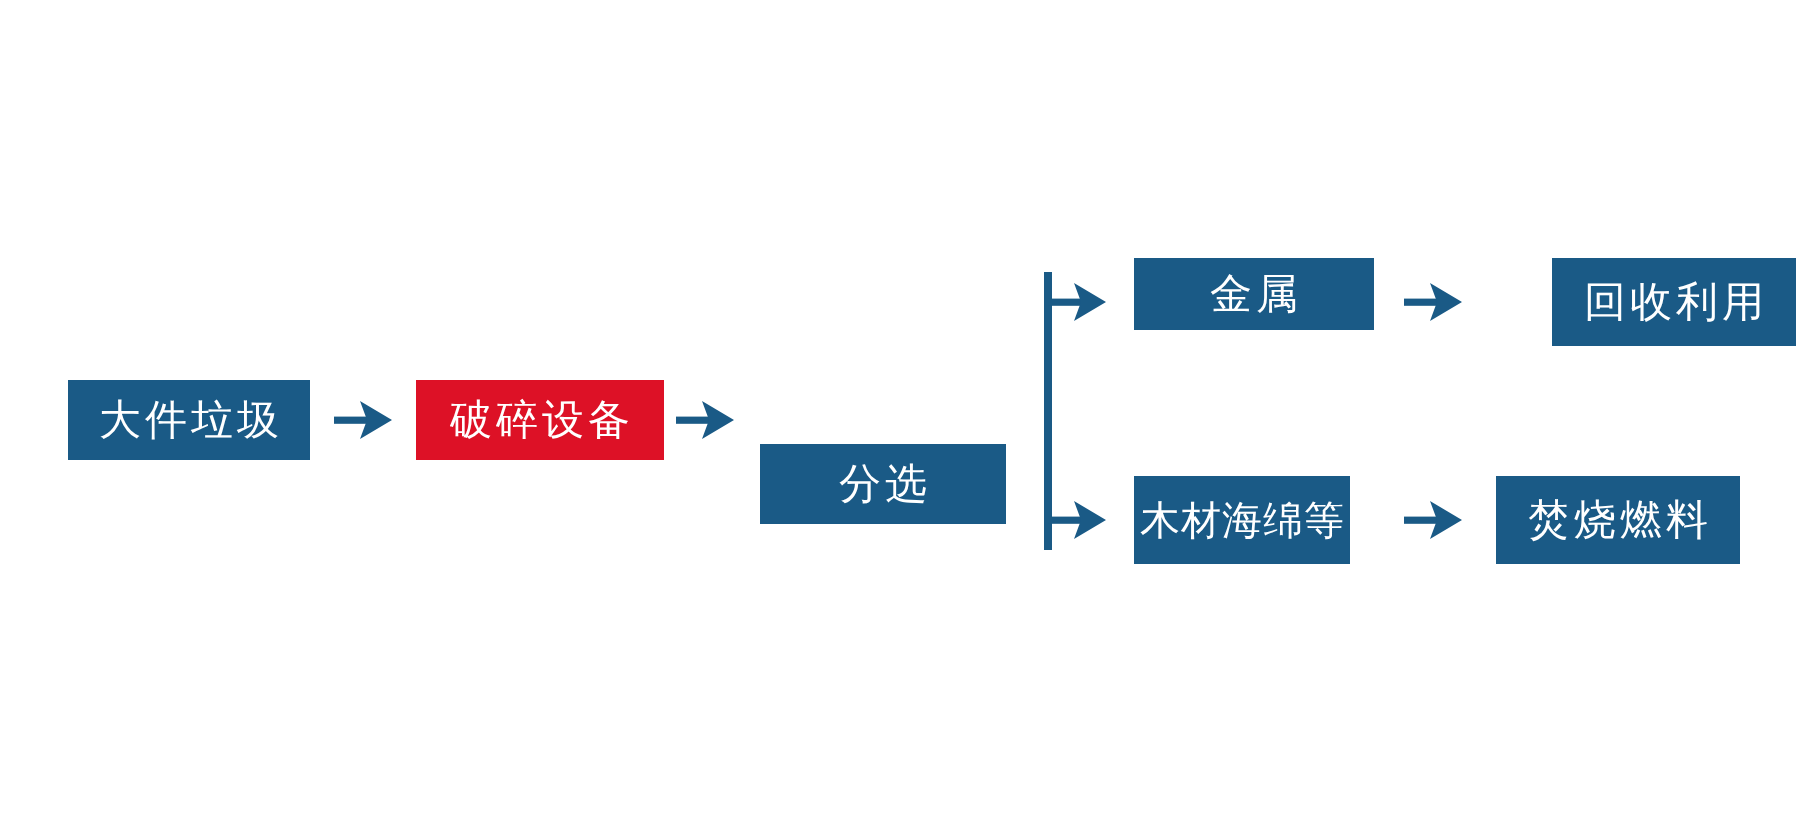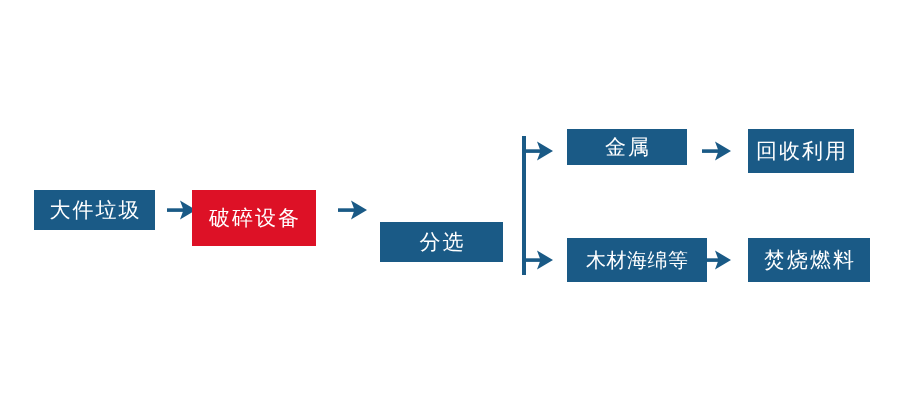--- a/index.html
+++ b/index.html
@@ -57,21 +57,21 @@
     <span>大件垃圾</span>
   </div>
 
   <div class="arrow" style="left:167px;top:199px;">
     <svg width="30" height="22" viewBox="0 0 30 22">
       <rect x="0" y="9.3" width="17" height="3.6" fill="currentColor"></rect>
       <polygon points="13,1.5 29,11 13,20.5 16.5,11" fill="currentColor"></polygon>
     </svg>
   </div>
 
-  <div class="node red" style="left:192px;top:190px;width:124px;height:56px;">
+  <div class="node red" style="left:208px;top:190px;width:124px;height:40px;">
     <span>破碎设备</span>
   </div>
 
   <div class="arrow" style="left:338px;top:199px;">
     <svg width="30" height="22" viewBox="0 0 30 22">
       <rect x="0" y="9.3" width="17" height="3.6" fill="currentColor"></rect>
       <polygon points="13,1.5 29,11 13,20.5 16.5,11" fill="currentColor"></polygon>
     </svg>
   </div>
 
@@ -92,32 +92,32 @@
     <span>金属</span>
   </div>
 
   <div class="arrow" style="left:702px;top:140px;">
     <svg width="30" height="22" viewBox="0 0 30 22">
       <rect x="0" y="9.3" width="17" height="3.6" fill="currentColor"></rect>
       <polygon points="13,1.5 29,11 13,20.5 16.5,11" fill="currentColor"></polygon>
     </svg>
   </div>
 
-  <div class="node blue" style="left:748px;top:129px;width:106px;height:44px;">
+  <div class="node blue" style="left:776px;top:129px;width:122px;height:44px;">
     <span>回收利用</span>
   </div>
 
   <div class="arrow" style="left:524px;top:249px;">
     <svg width="30" height="22" viewBox="0 0 30 22">
       <rect x="0" y="9.3" width="17" height="3.6" fill="currentColor"></rect>
       <polygon points="13,1.5 29,11 13,20.5 16.5,11" fill="currentColor"></polygon>
     </svg>
   </div>
 
-  <div class="node blue tight" style="left:567px;top:238px;width:140px;height:44px;">
+  <div class="node blue tight" style="left:567px;top:238px;width:108px;height:44px;">
     <span>木材海绵等</span>
   </div>
 
   <div class="arrow" style="left:702px;top:249px;">
     <svg width="30" height="22" viewBox="0 0 30 22">
       <rect x="0" y="9.3" width="17" height="3.6" fill="currentColor"></rect>
       <polygon points="13,1.5 29,11 13,20.5 16.5,11" fill="currentColor"></polygon>
     </svg>
   </div>
 

